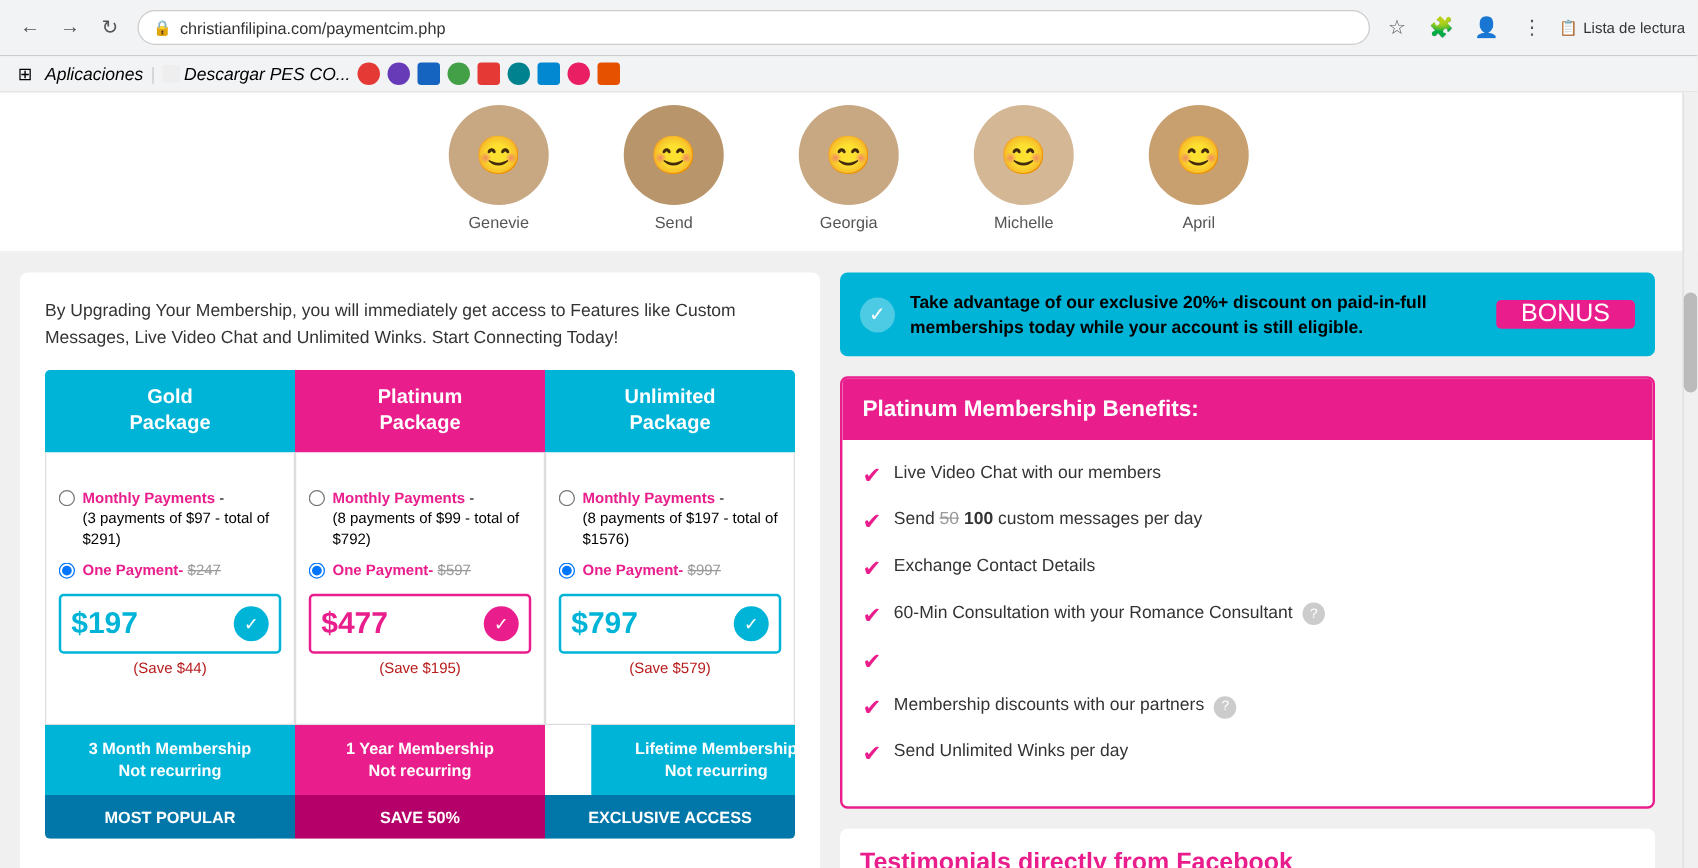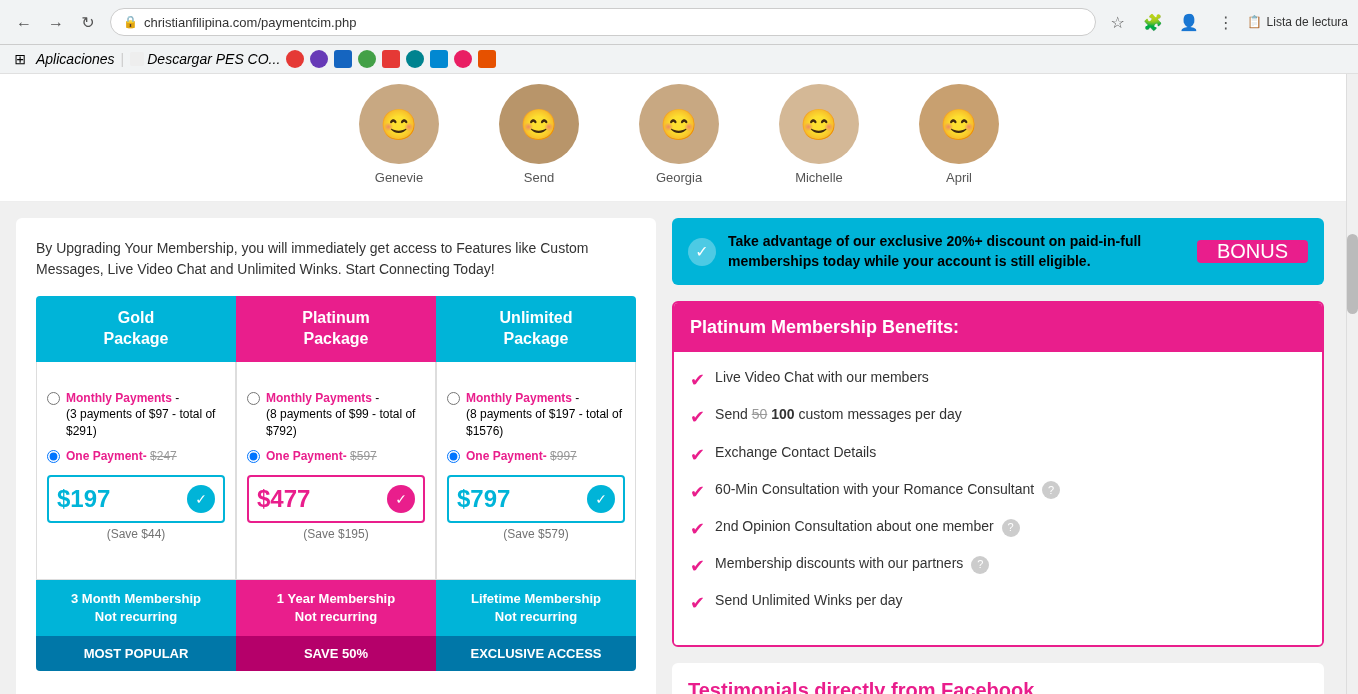--- a/index.html
+++ b/index.html
@@ -168,33 +168,33 @@
       color: #00b4d8;
     }
     .price-value.platinum { color: #e91e8c; }
     .check-circle {
       width: 28px; height: 28px; border-radius: 50%;
       display: flex; align-items: center; justify-content: center;
       font-size: 14px; color: white;
     }
     .check-circle.blue { background: #00b4d8; }
     .check-circle.pink { background: #e91e8c; }
-    .save-text { font-size: 12px; color: #737373; text-align: center; margin-bottom: 10px; }
+    .save-text { font-size: 12px; color: #b91c1c; text-align: center; margin-bottom: 10px; }
     .membership-info {
       color: white;
       text-align: center;
       font-size: 13px;
       font-weight: bold;
       line-height: 1.4;
       padding: 10px;
       width: 100%;
     }
     .pkg-gold .membership-info { background: #00b4d8; }
     .pkg-platinum .membership-info { background: #e91e8c; }
-    .pkg-unlimited .membership-info { background: #00b4d8; }
+    .pkg-unlimited .membership-info { background: #00b4d8; margin-left: 37px; }
 
     .badge-label {
       color: white;
       font-weight: bold;
       font-size: 13px;
       text-align: center;
       padding: 10px;
       width: 100%;
     }
     .pkg-gold .badge-label { background: #0077a8; }
@@ -493,23 +493,20 @@
 
           <li>
             <span class="benefit-check">✔</span>
             <span>60-Min Consultation with your Romance Consultant
               <span class="help-icon">?</span>
             </span>
           </li>
 
           <li>
             <span class="benefit-check">✔</span>
-            <span>2nd Opinion Consultation about one member
-              <span class="help-icon">?</span>
-            </span>
           </li>
 
           <li>
             <span class="benefit-check">✔</span>
             <span>Membership discounts with our partners
               <span class="help-icon">?</span>
             </span>
           </li>
 
           <li>

